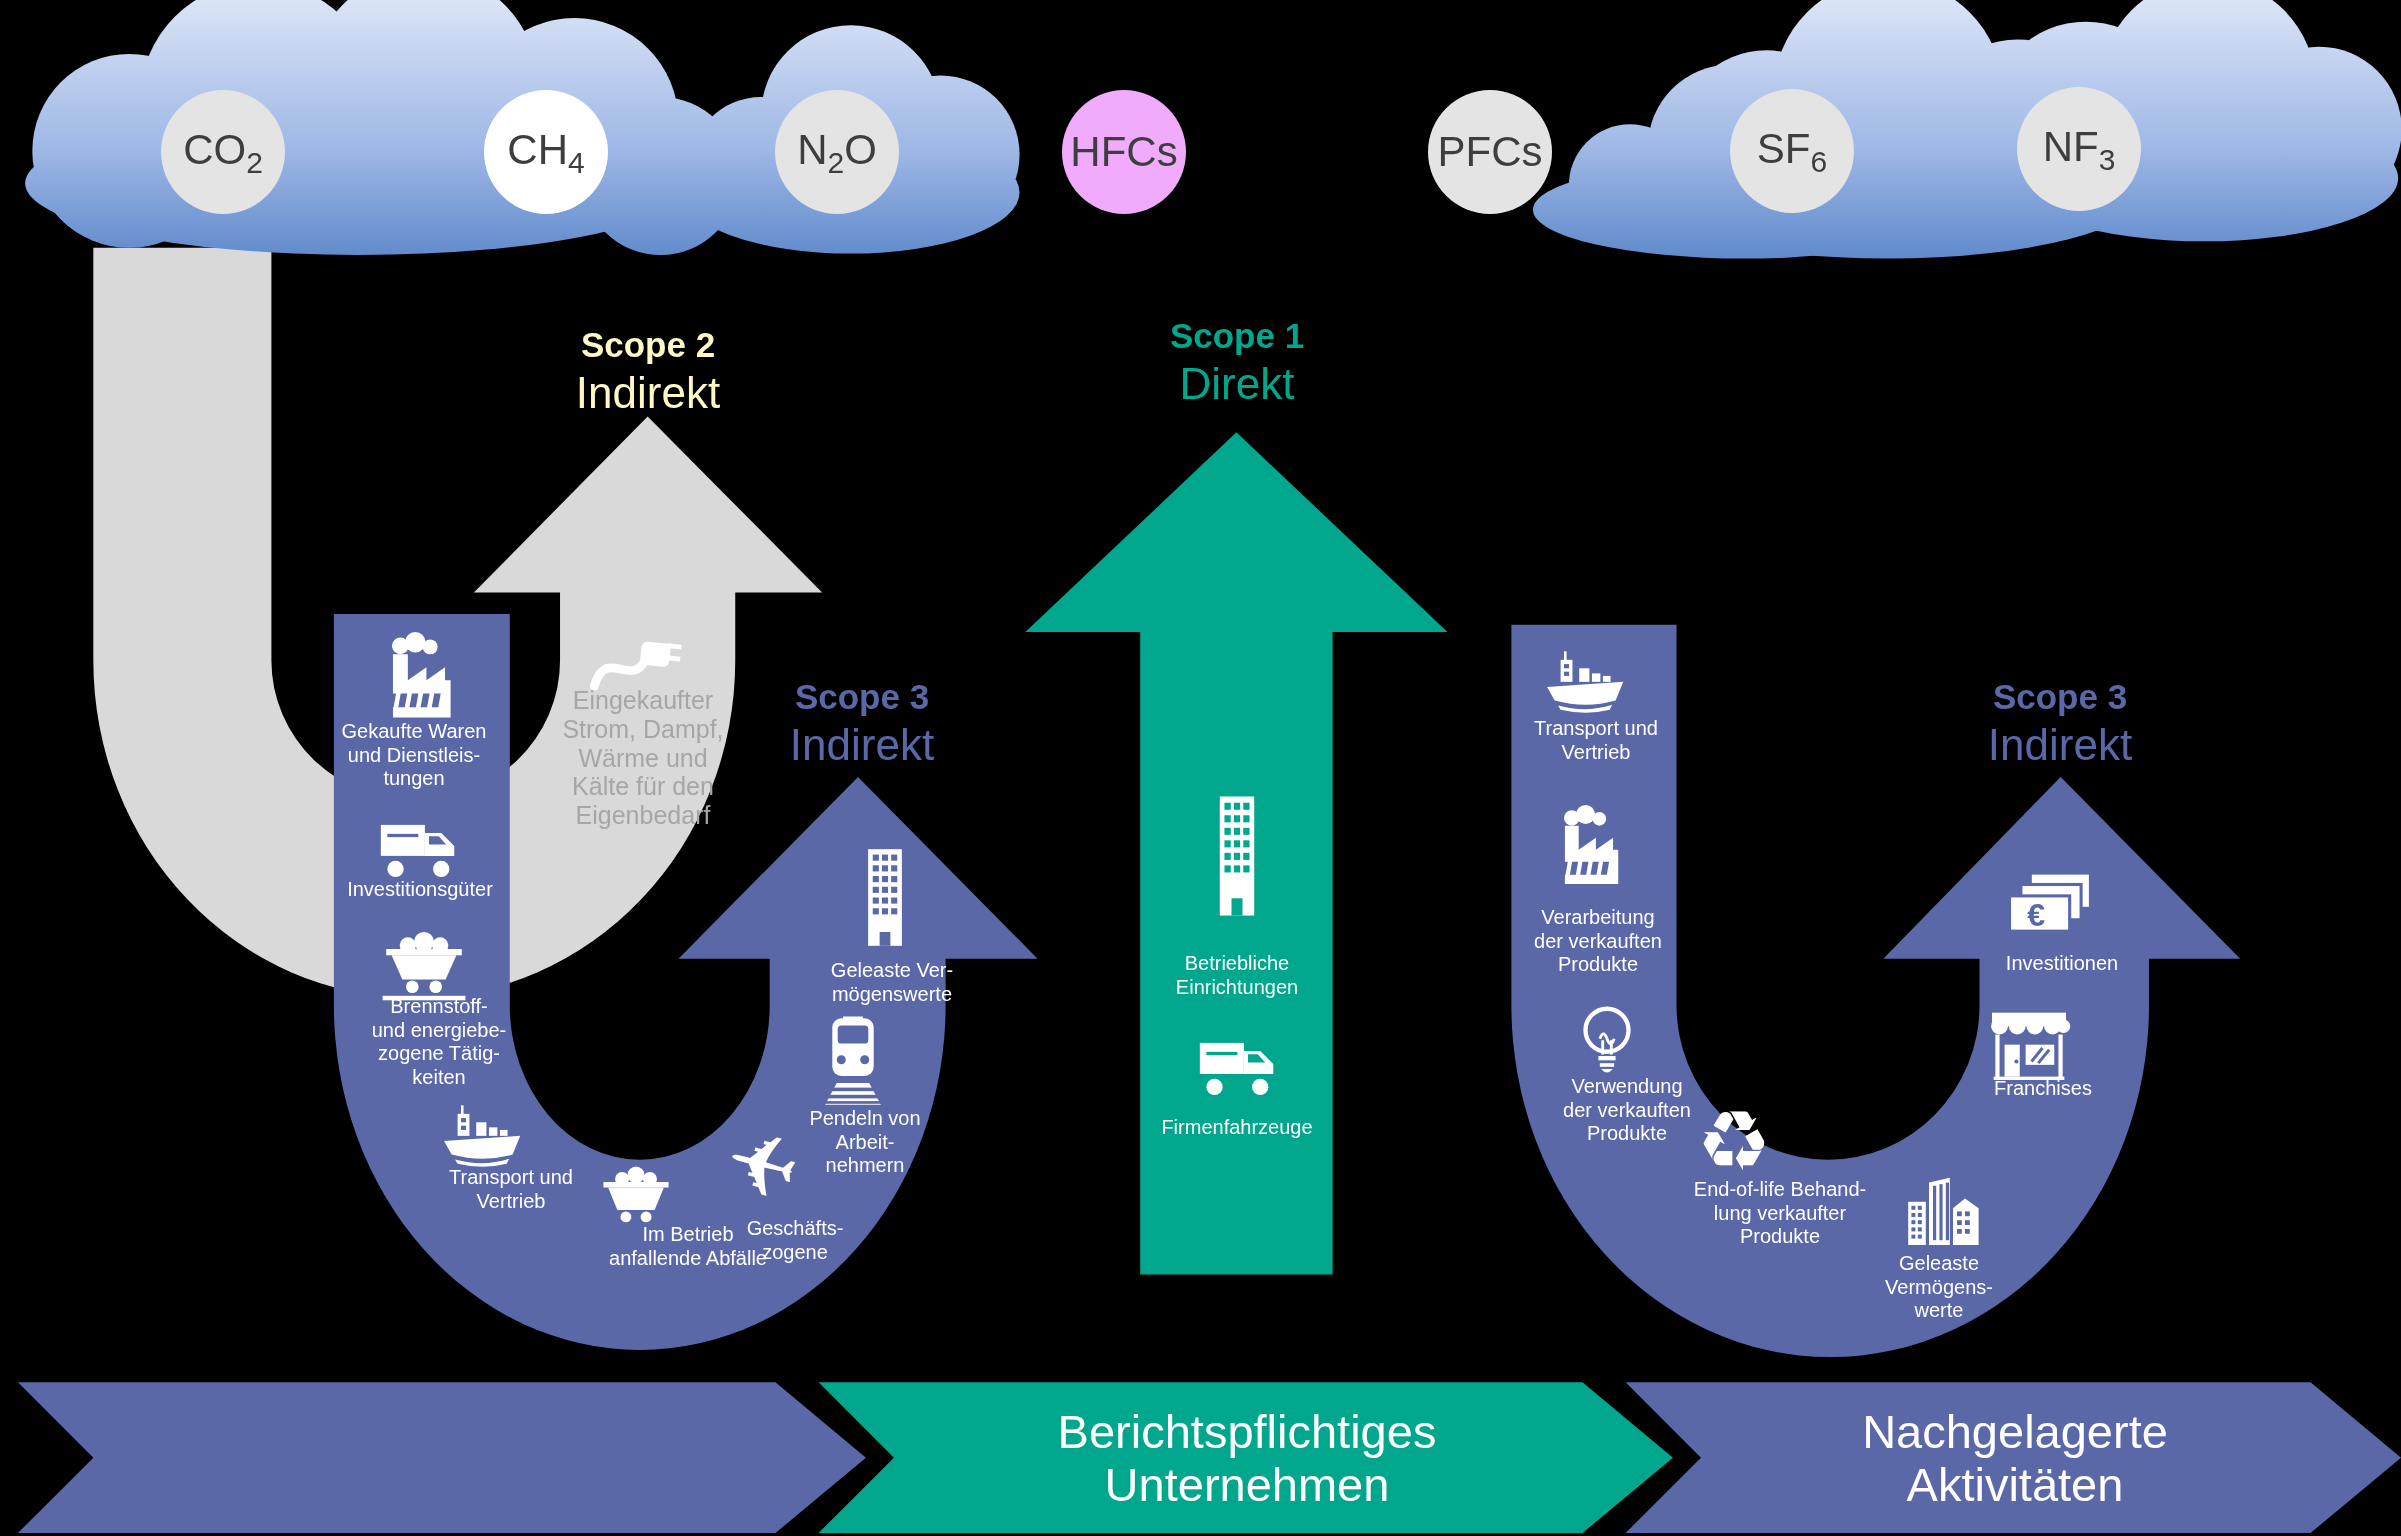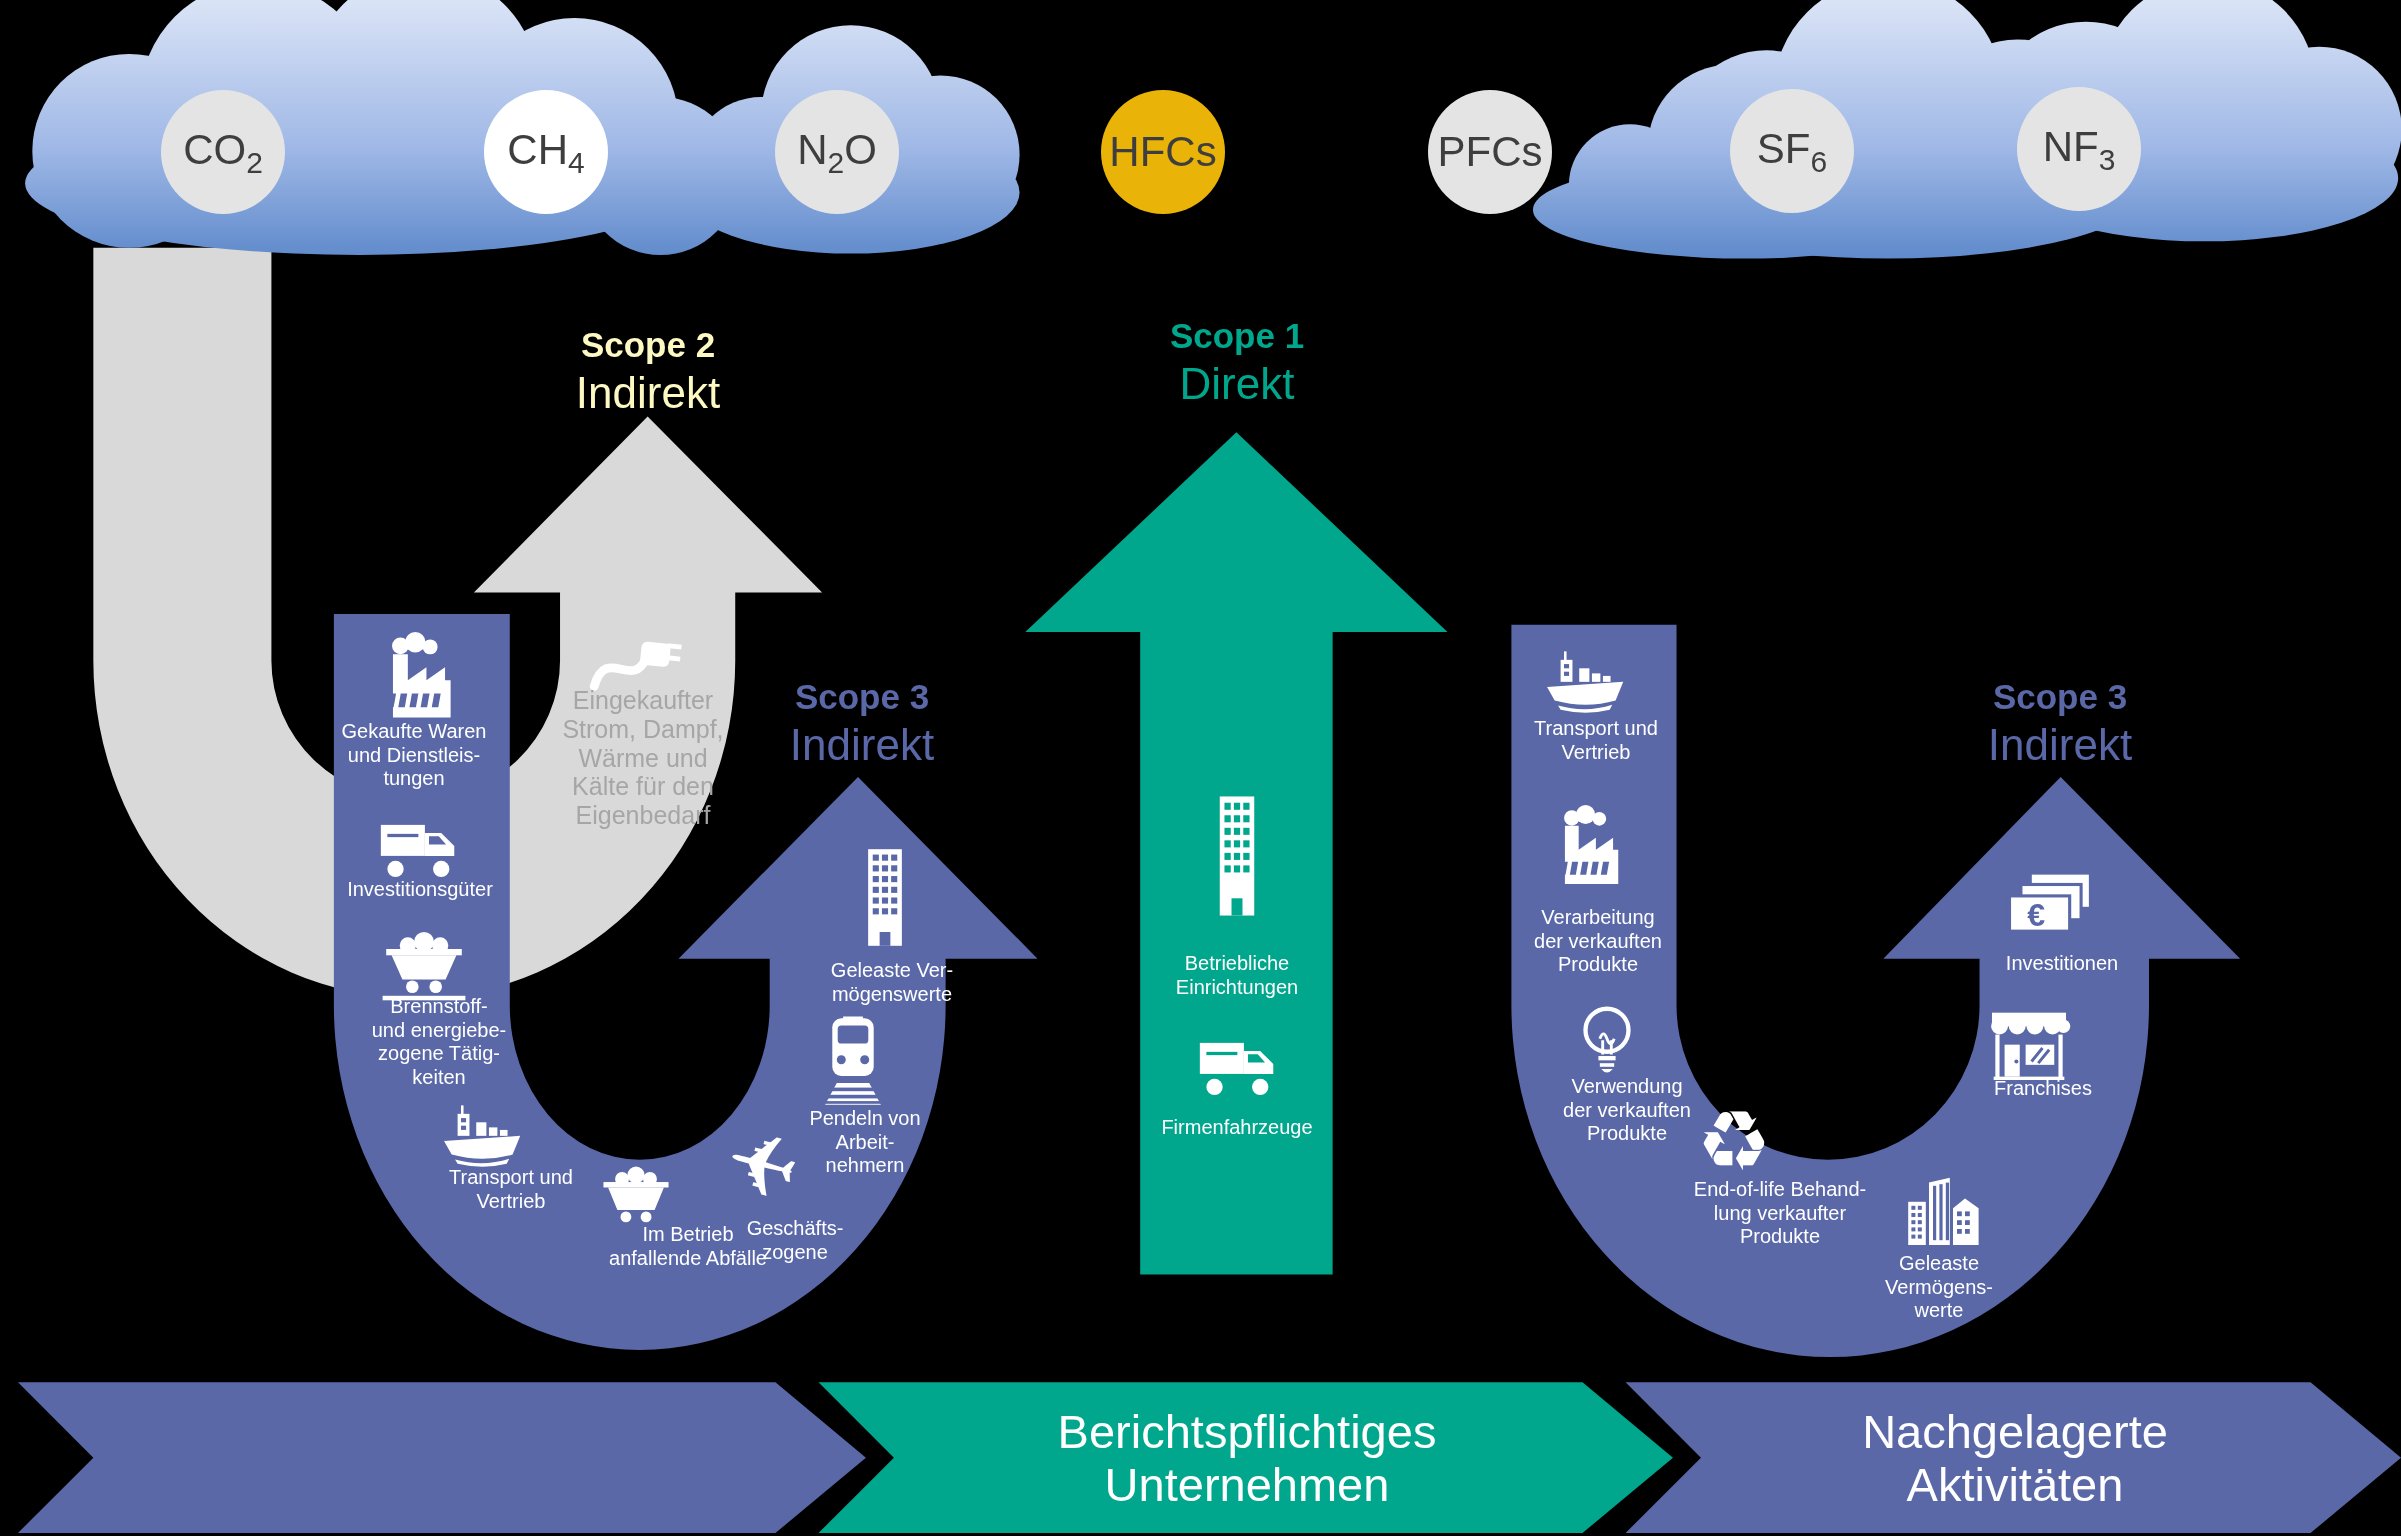--- a/index.html
+++ b/index.html
@@ -96,21 +96,21 @@
 
   <div class="gas" style="left:223px;top:152px;background:#E4E4E4;color:#3E3E3E;">
     <span><span>CO</span><span class="sub">2</span><span></span></span>
   </div>
   <div class="gas" style="left:546px;top:152px;background:#ffffff;color:#3E3E3E;">
     <span><span>CH</span><span class="sub">4</span><span></span></span>
   </div>
   <div class="gas" style="left:837px;top:152px;background:#E4E4E4;color:#3E3E3E;">
     <span><span>N</span><span class="sub">2</span><span>O</span></span>
   </div>
-  <div class="gas" style="left:1163px;top:152px;background:#eab308;color:#3E3E3E;">
+  <div class="gas" style="left:1124px;top:152px;background:#f0abfc;color:#3E3E3E;">
     <span><span>HFCs</span></span>
   </div>
   <div class="gas" style="left:1490px;top:152px;background:#E4E4E4;color:#3E3E3E;">
     <span><span>PFCs</span></span>
   </div>
   <div class="gas" style="left:1792px;top:151px;background:#E4E4E4;color:#3E3E3E;">
     <span><span>SF</span><span class="sub">6</span></span>
   </div>
   <div class="gas" style="left:2079px;top:149px;background:#E4E4E4;color:#3E3E3E;">
     <span><span>NF</span><span class="sub">3</span></span>

